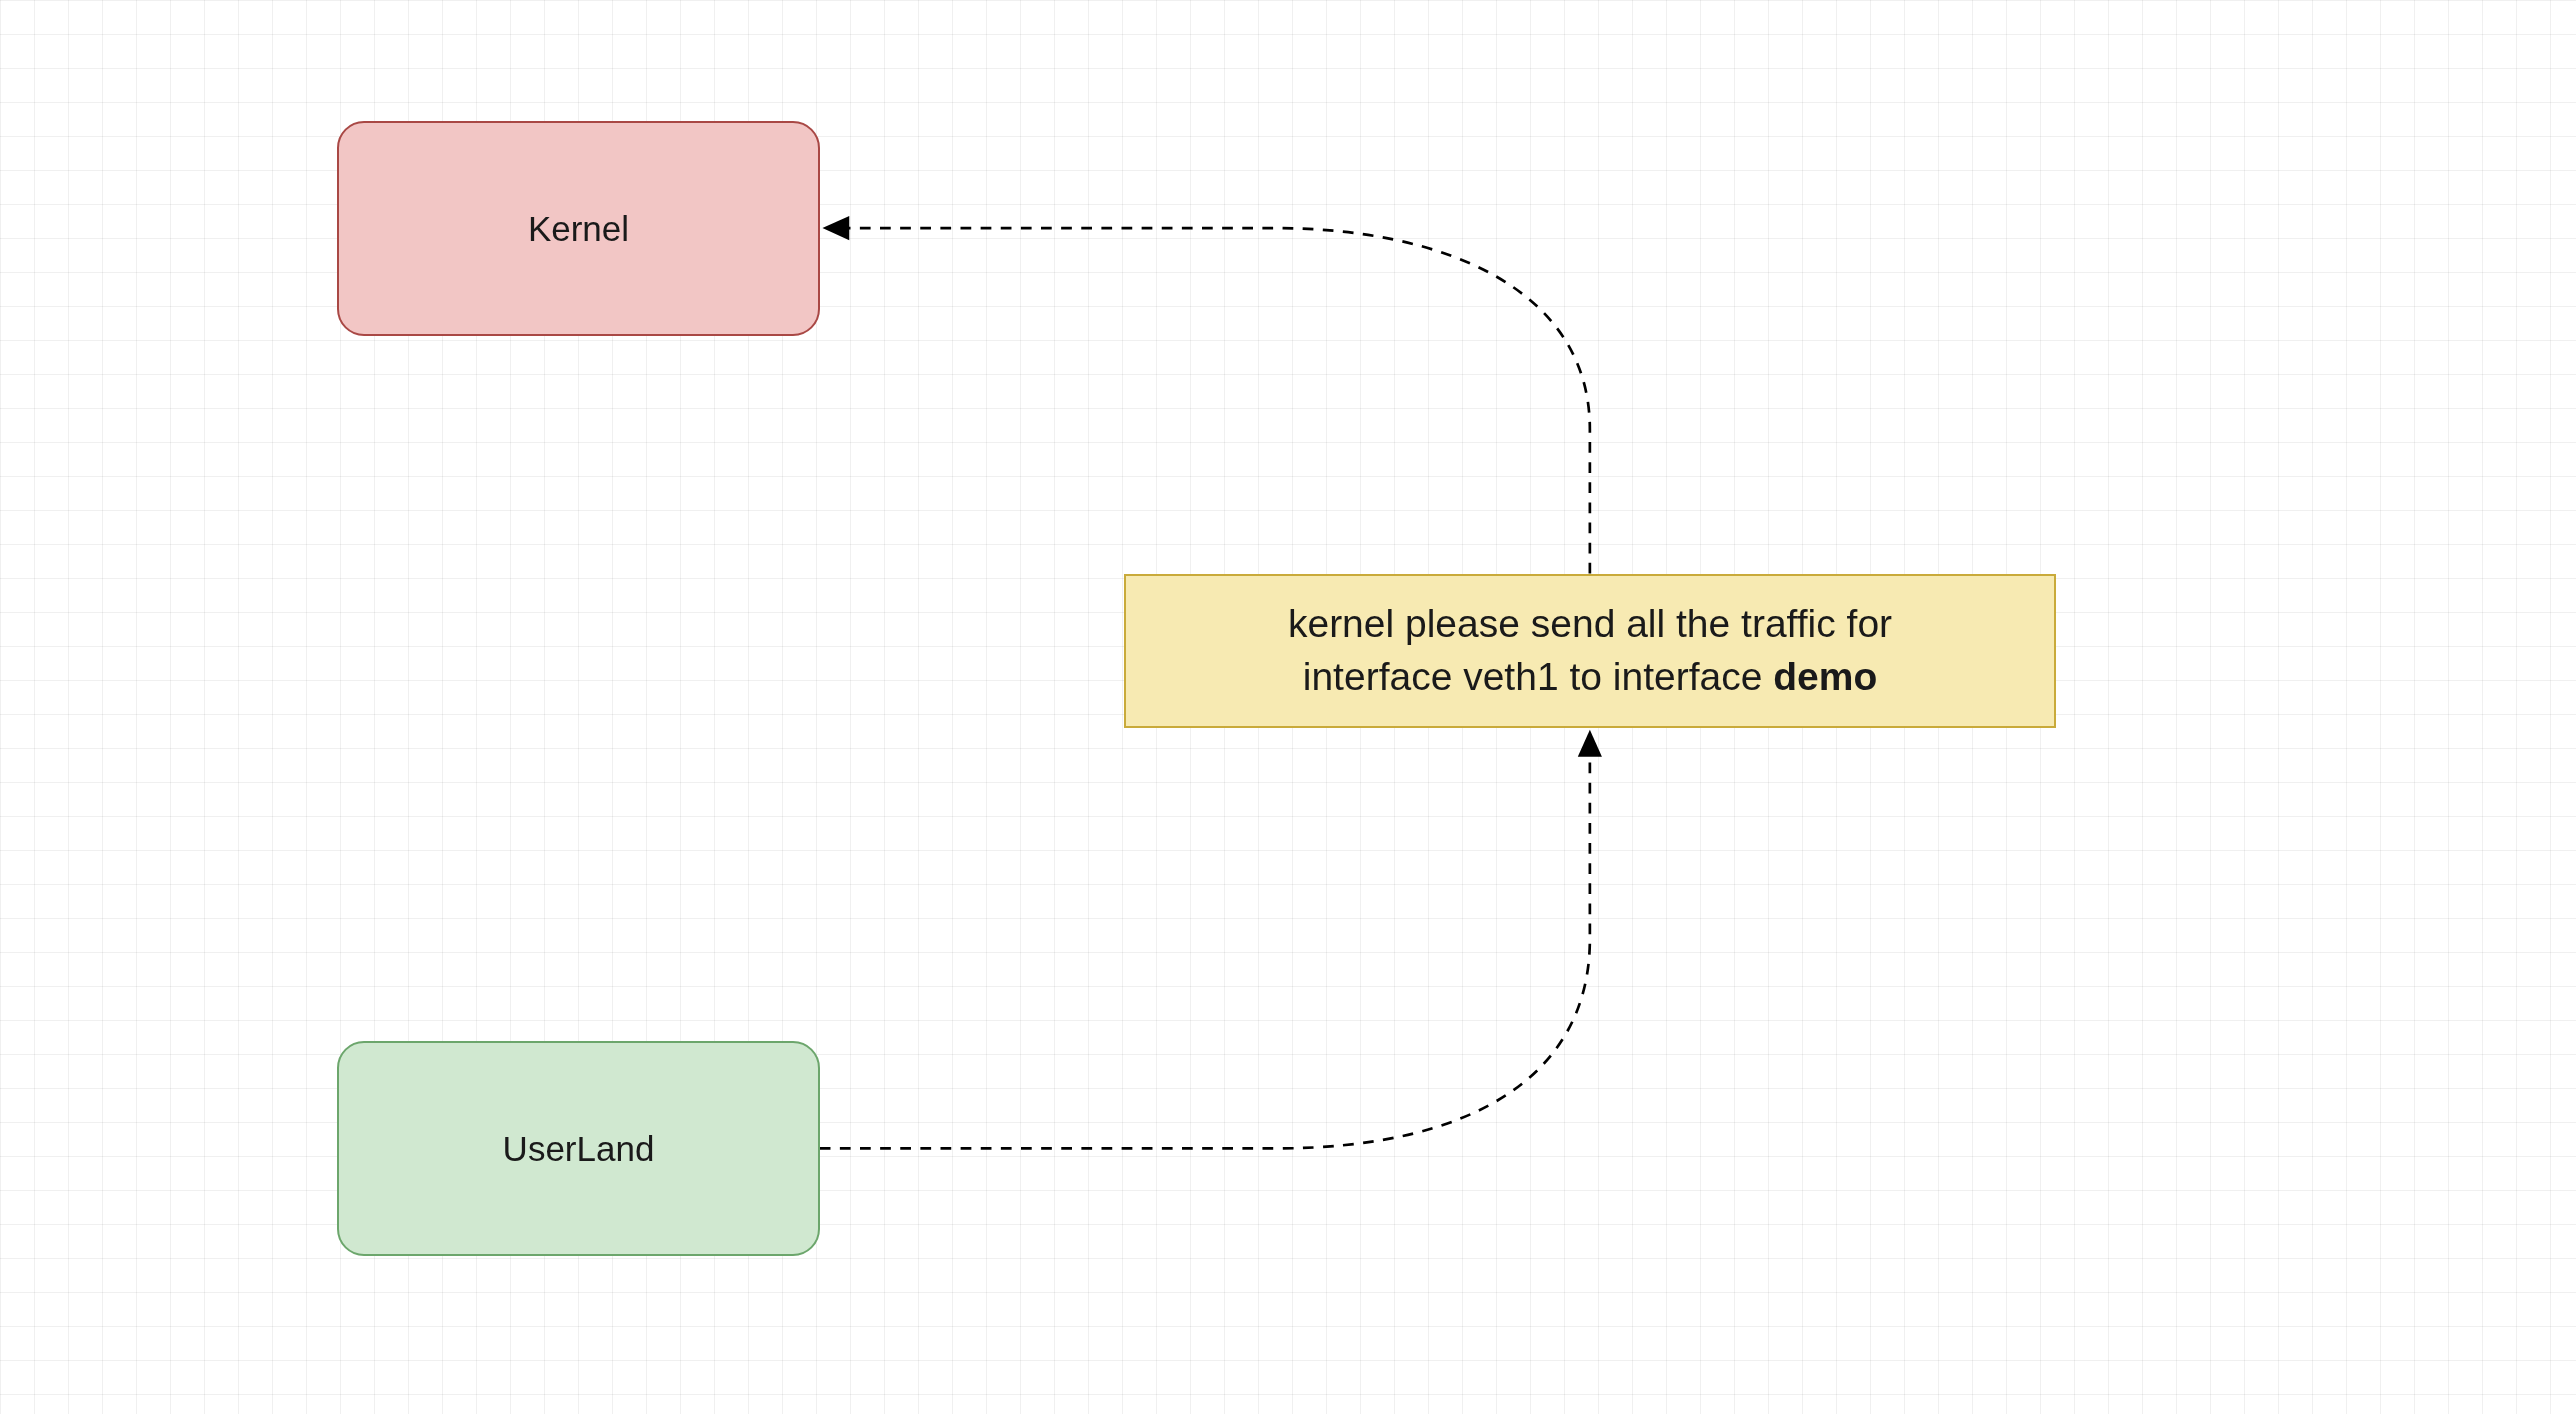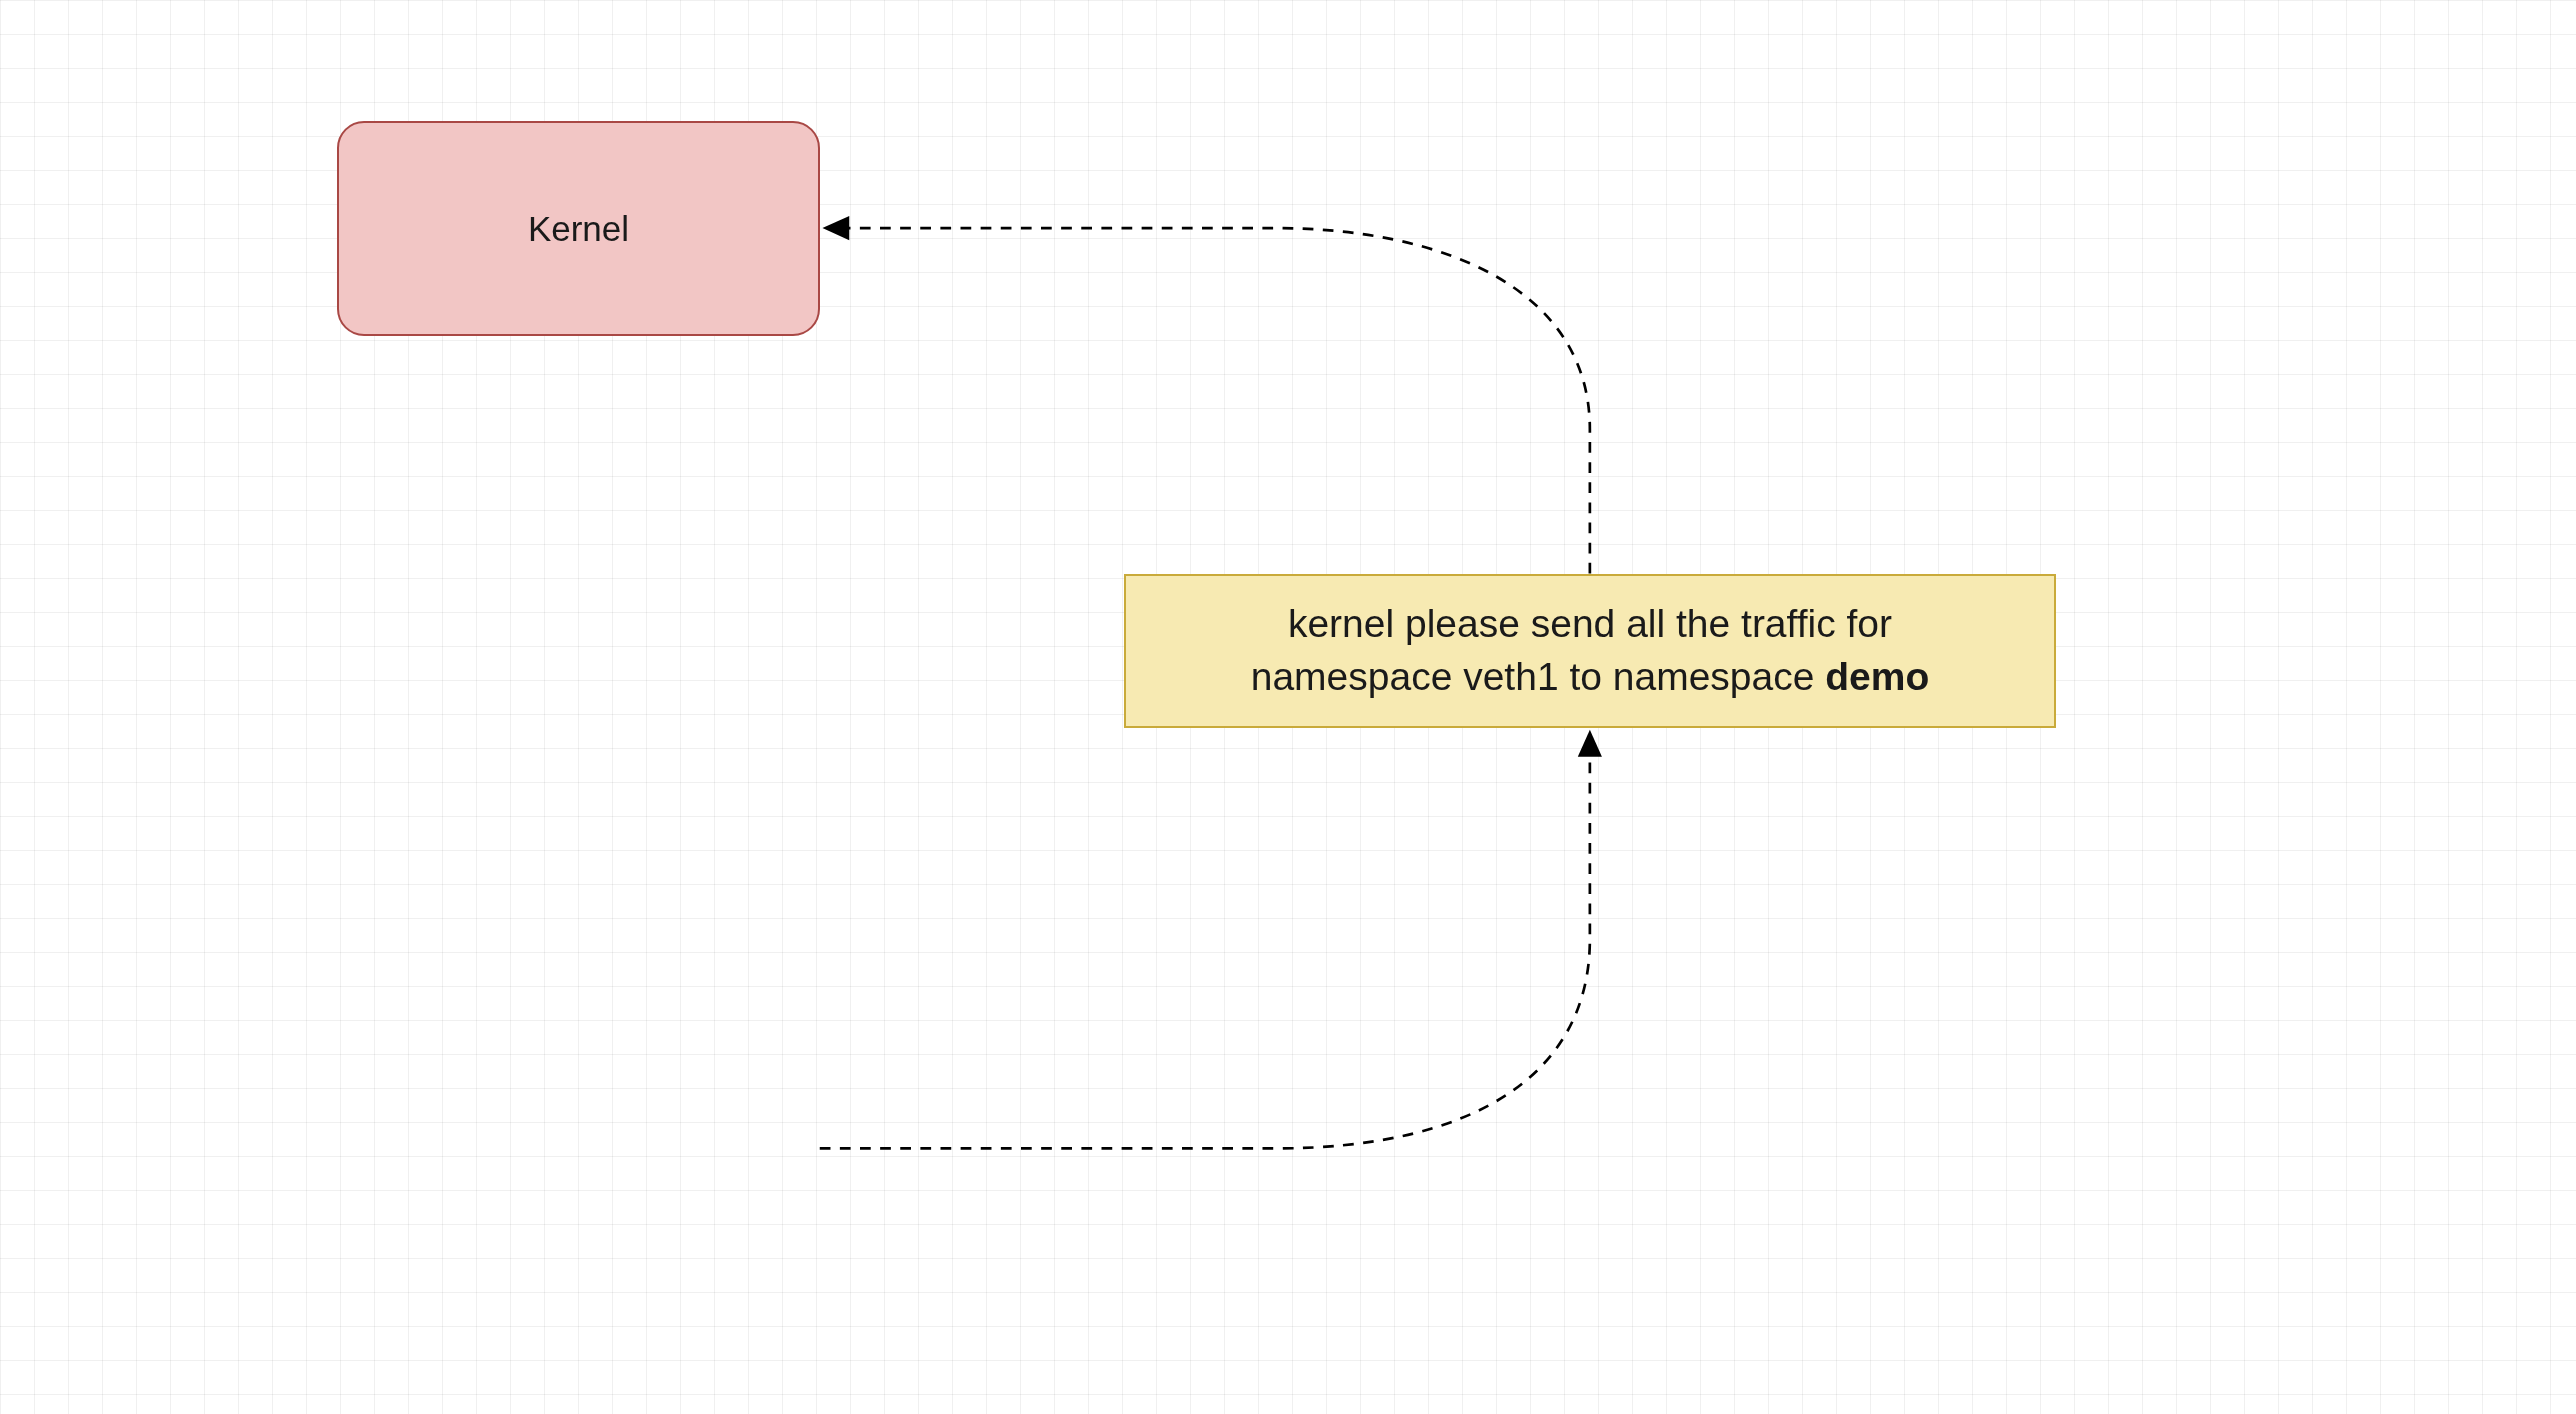--- a/index.html
+++ b/index.html
@@ -101,21 +101,24 @@
              L 2370 640
              C 2370 430 2150 340 1900 340
              L 1258 340"></path>
     <polygon class="arrowhead" points="1226,340 1266,322 1266,358"></polygon>
   </svg>
 
   <div class="node kernel-node">
     <span>Kernel</span>
   </div>
 
+  <div class="node userland-node">
+    <span>UserLand</span>
+  </div>
 
   <div class="note-box">
     <div>
       <span>kernel please send all the traffic for</span><br>
-      <span>namespace veth1 to namespace </span><span class="bold">demo</span>
+      <span>interface veth1 to interface </span><span class="bold">demo</span>
     </div>
   </div>
 </div>
 
 
 </body></html>

